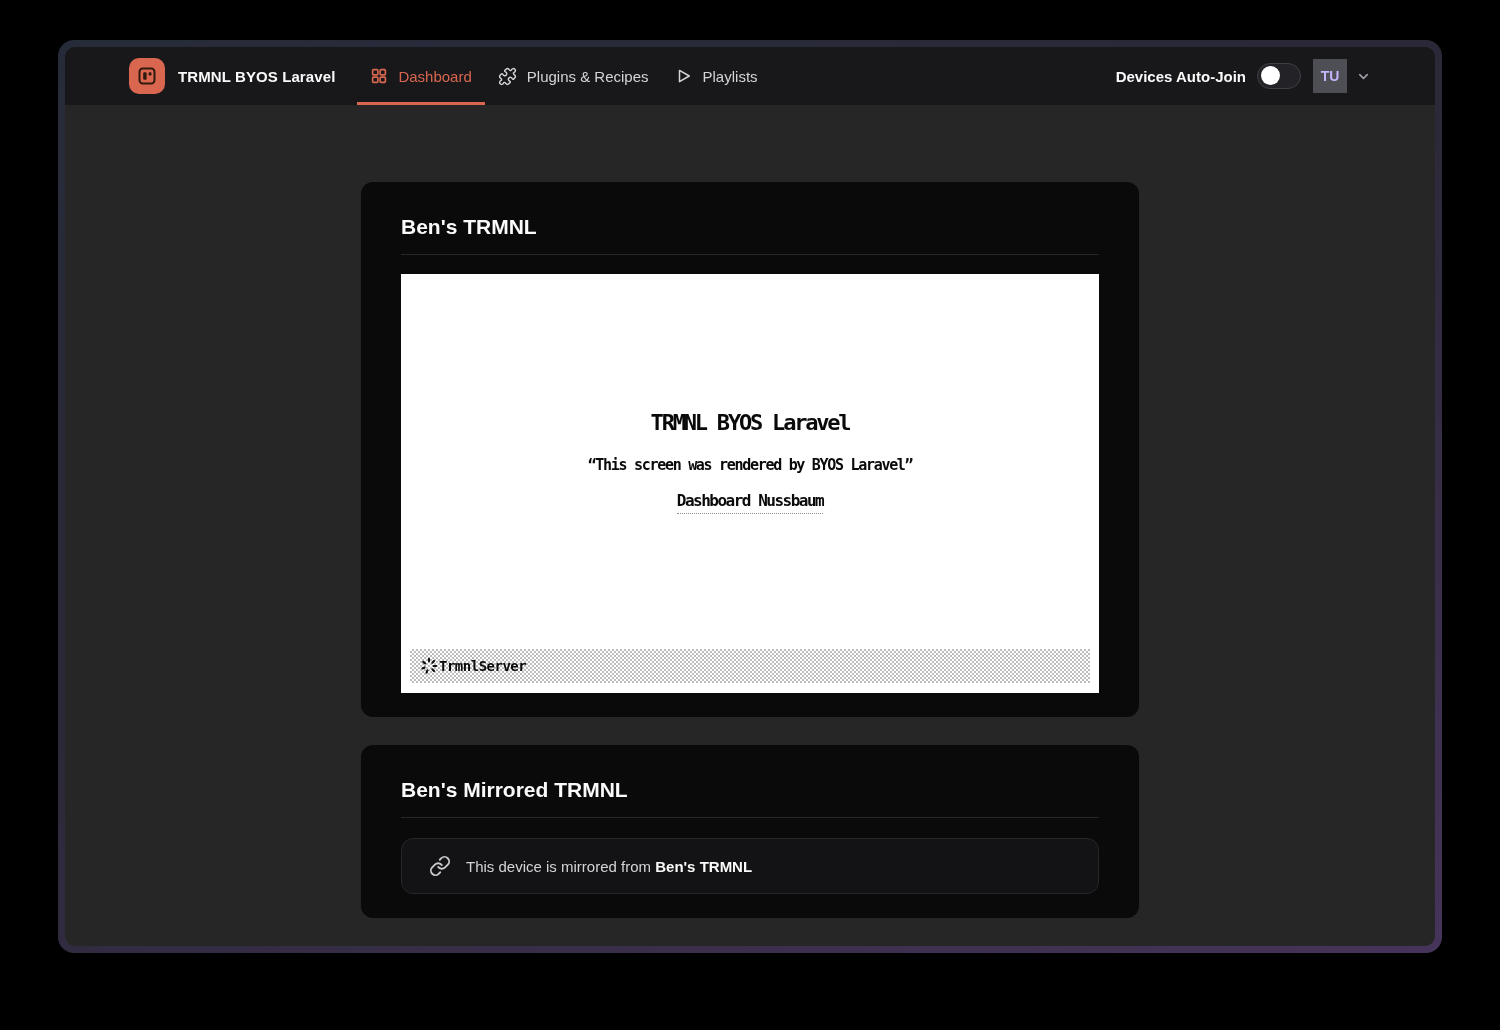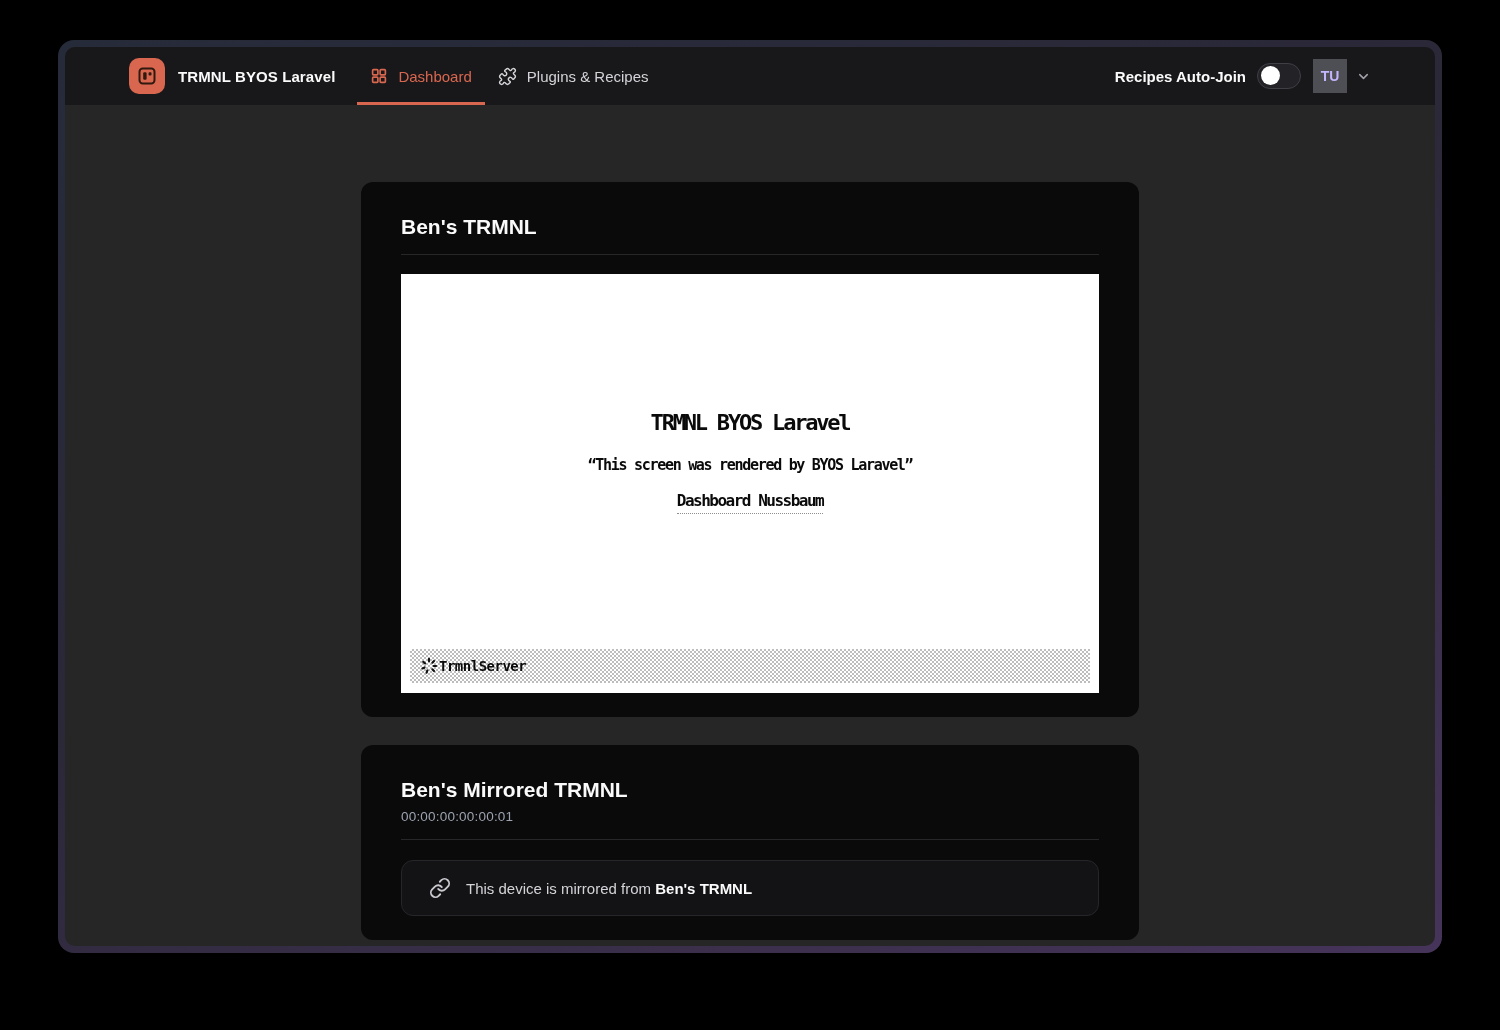--- a/index.html
+++ b/index.html
@@ -139,24 +139,30 @@
           </svg>
           <span>Dashboard</span>
           <span class="underline"></span>
         </div>
         <div class="nav-item">
           <svg width="19" height="19" viewBox="0 0 24 24" fill="none" stroke="currentColor" stroke-width="1.8" stroke-linecap="round" stroke-linejoin="round">
             <path d="M19.439 7.85c-.049.322.059.648.289.878l1.568 1.568c.47.47.706 1.087.706 1.704s-.235 1.233-.706 1.704l-1.611 1.611a.98.98 0 0 1-.837.276c-.47-.07-.802-.48-.968-.925a2.501 2.501 0 1 0-3.214 3.214c.446.166.855.497.925.968a.979.979 0 0 1-.276.837l-1.61 1.61a2.404 2.404 0 0 1-1.705.707 2.402 2.402 0 0 1-1.704-.706l-1.568-1.568a1.026 1.026 0 0 0-.877-.29c-.493.074-.84.504-1.02.968a2.5 2.5 0 1 1-3.237-3.237c.464-.18.894-.527.967-1.02a1.026 1.026 0 0 0-.289-.877l-1.568-1.568A2.402 2.402 0 0 1 1.998 12c0-.617.236-1.234.706-1.704L4.23 8.77c.24-.24.581-.353.917-.303.515.077.877.528 1.073 1.01a2.5 2.5 0 1 0 3.259-3.259c-.482-.196-.933-.558-1.01-1.073-.05-.336.062-.676.303-.917l1.525-1.525A2.402 2.402 0 0 1 12 1.998c.617 0 1.234.236 1.704.706l1.568 1.568c.23.23.556.338.877.29.493-.074.84-.504 1.02-.968a2.5 2.5 0 1 1 3.237 3.237c-.464.18-.894.527-.967 1.02Z"></path>
           </svg>
           <span>Plugins &amp; Recipes</span>
         </div>
+        <div class="nav-item">
+          <svg width="18" height="18" viewBox="0 0 24 24" fill="none" stroke="currentColor" stroke-width="2" stroke-linejoin="round">
+            <path d="M6 4.5 L19 12 L6 19.5 Z"></path>
+          </svg>
+          <span>Playlists</span>
+        </div>
       </nav>
 
       <div class="nav-right">
-        <span class="permit-label">Recipes Auto-Join</span>
+        <span class="permit-label">Devices Auto-Join</span>
         <div class="toggle">
           <div class="knob"></div>
         </div>
         <div class="avatar">TU</div>
         <div class="chevron">
           <svg width="15" height="15" viewBox="0 0 24 24" fill="none" stroke="#A1A1AA" stroke-width="2.4" stroke-linecap="round" stroke-linejoin="round">
             <path d="M6 9l6 6 6-6"></path>
           </svg>
         </div>
       </div>
@@ -186,21 +192,20 @@
                   <rect x="10.7" y="2.2" width="2.6" height="5.4" rx="1.3" transform="rotate(305 12 12)"></rect>
                 </g>
               </svg>
               <span class="title-bar-label">TrmnlServer</span>
             </div>
           </div>
         </section>
 
         <section class="device-card">
           <h2 class="device-name">Ben's Mirrored TRMNL</h2>
-          <div class="device-mac">00:00:00:00:00:01</div>
           <hr class="card-divider">
           <div class="mirror-box">
             <svg width="22" height="22" viewBox="0 0 24 24" fill="none" stroke="#C9C9CE" stroke-width="2" stroke-linecap="round" stroke-linejoin="round">
               <path d="M10 13a5 5 0 0 0 7.54.54l3-3a5 5 0 0 0-7.07-7.07l-1.72 1.71"></path>
               <path d="M14 11a5 5 0 0 0-7.54-.54l-3 3a5 5 0 0 0 7.07 7.07l1.71-1.71"></path>
             </svg>
             <div class="mirror-text">
               <span>This device is mirrored from </span><b>Ben's TRMNL</b>
             </div>
           </div>

